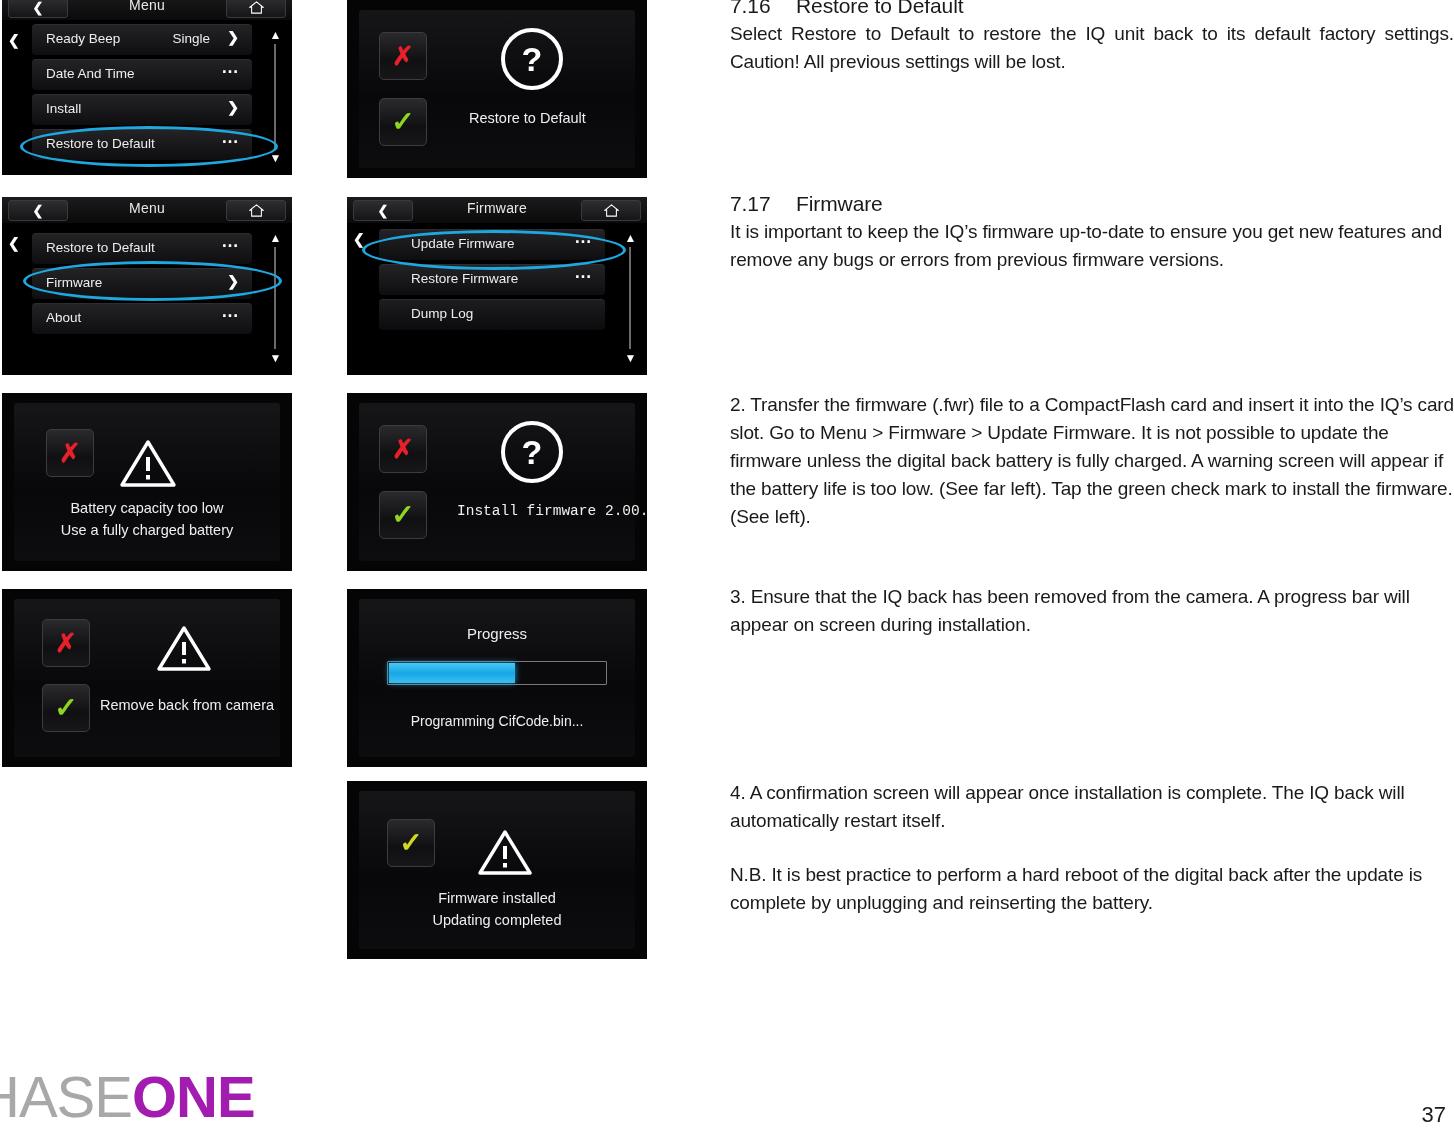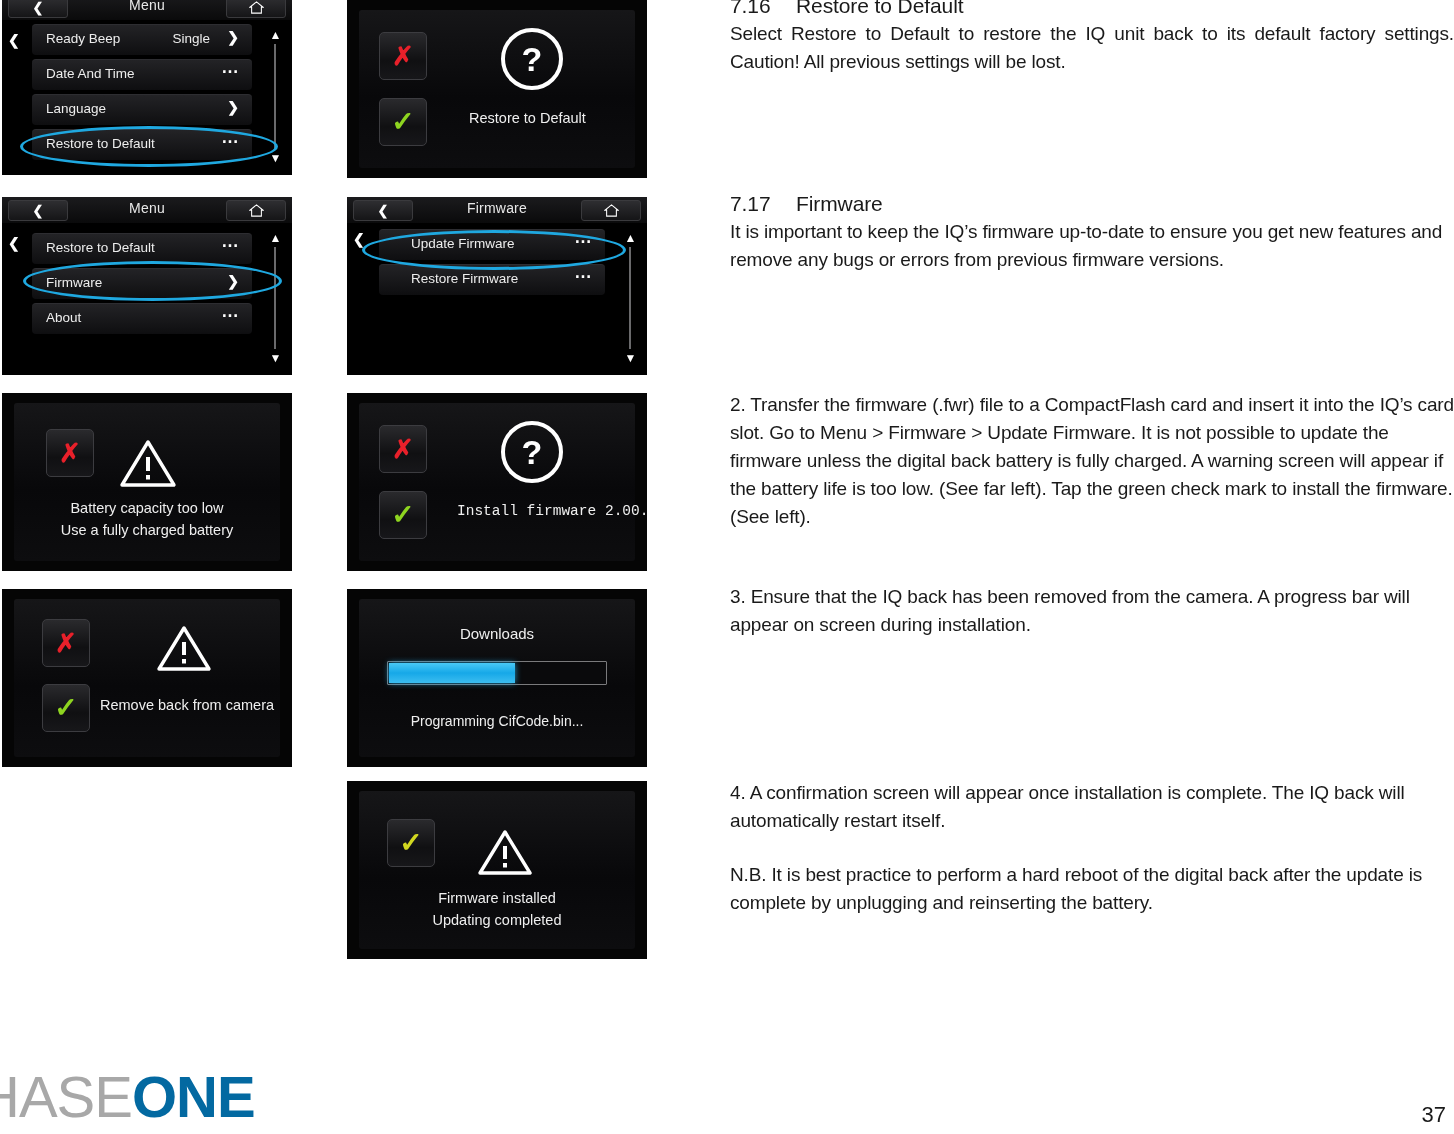--- a/index.html
+++ b/index.html
@@ -241,21 +241,21 @@
     position: absolute;
     left: -22px;
     bottom: 8px;
     font-size: 58px;
     font-weight: bold;
     letter-spacing: -1px;
     line-height: 1;
     font-family: "Liberation Sans", sans-serif;
   }
   .logo .lt { color: #a8a8a8; font-weight: 300; }
-  .logo .hv { color: #0369a1; font-weight: bold; }
+  .logo .hv { color: #a21caf; font-weight: bold; }
   .pagenum {
     position: absolute;
     right: 8px;
     bottom: 6px;
     font-size: 22px;
     color: #1a1a1a;
   }
 </style>
 </head>
 <body>
@@ -280,21 +280,21 @@
       <div class="row">
         <span class="lbl">Ready Beep</span>
         <span class="val">Single</span>
         <span class="aff">❯</span>
       </div>
       <div class="row">
         <span class="lbl">Date And Time</span>
         <span class="aff dots">⋯</span>
       </div>
       <div class="row">
-        <span class="lbl">Language</span>
+        <span class="lbl">Install</span>
         <span class="aff">❯</span>
       </div>
       <div class="row">
         <span class="lbl">Restore to Default</span>
         <span class="aff dots">⋯</span>
       </div>
     </div>
     <div class="scrollbar">
       <div class="up">▲</div>
       <div class="track"></div>
@@ -376,20 +376,23 @@
     <div class="sidearrow" style="top:34px;">❮</div>
     <div class="list" style="left:32px; right:42px; top:32px;">
       <div class="row">
         <span class="lbl" style="left:32px;">Update Firmware</span>
         <span class="aff dots">⋯</span>
       </div>
       <div class="row">
         <span class="lbl" style="left:32px;">Restore Firmware</span>
         <span class="aff dots">⋯</span>
       </div>
+      <div class="row plain">
+        <span class="lbl" style="left:32px;">Dump Log</span>
+      </div>
     </div>
     <div class="scrollbar">
       <div class="up">▲</div>
       <div class="track"></div>
       <div class="dn">▼</div>
     </div>
     <div class="ellipse" style="left:15px; top:33px; width:258px; height:34px;"></div>
   </div>
 </div>
 
@@ -444,21 +447,21 @@
         </svg>
       </div>
       <div class="dlg-text" style="left:86px; top:98px;">Remove back from camera</div>
     </div>
   </div>
 </div>
 
 <div class="panel" style="left:347px; top:589px; width:300px; height:178px;">
   <div class="dlg">
     <div class="dlg-inner">
-      <div class="progtitle" style="top:26px;">Downloads</div>
+      <div class="progtitle" style="top:26px;">Progress</div>
       <div class="progtrack" style="left:28px; right:28px; top:62px;">
         <div class="progfill" style="width:58%;"></div>
       </div>
       <div class="progtitle" style="top:114px; font-size:14px;">Programming CifCode.bin...</div>
     </div>
   </div>
 </div>
 
 <div class="panel" style="left:347px; top:781px; width:300px; height:178px;">
   <div class="dlg">

